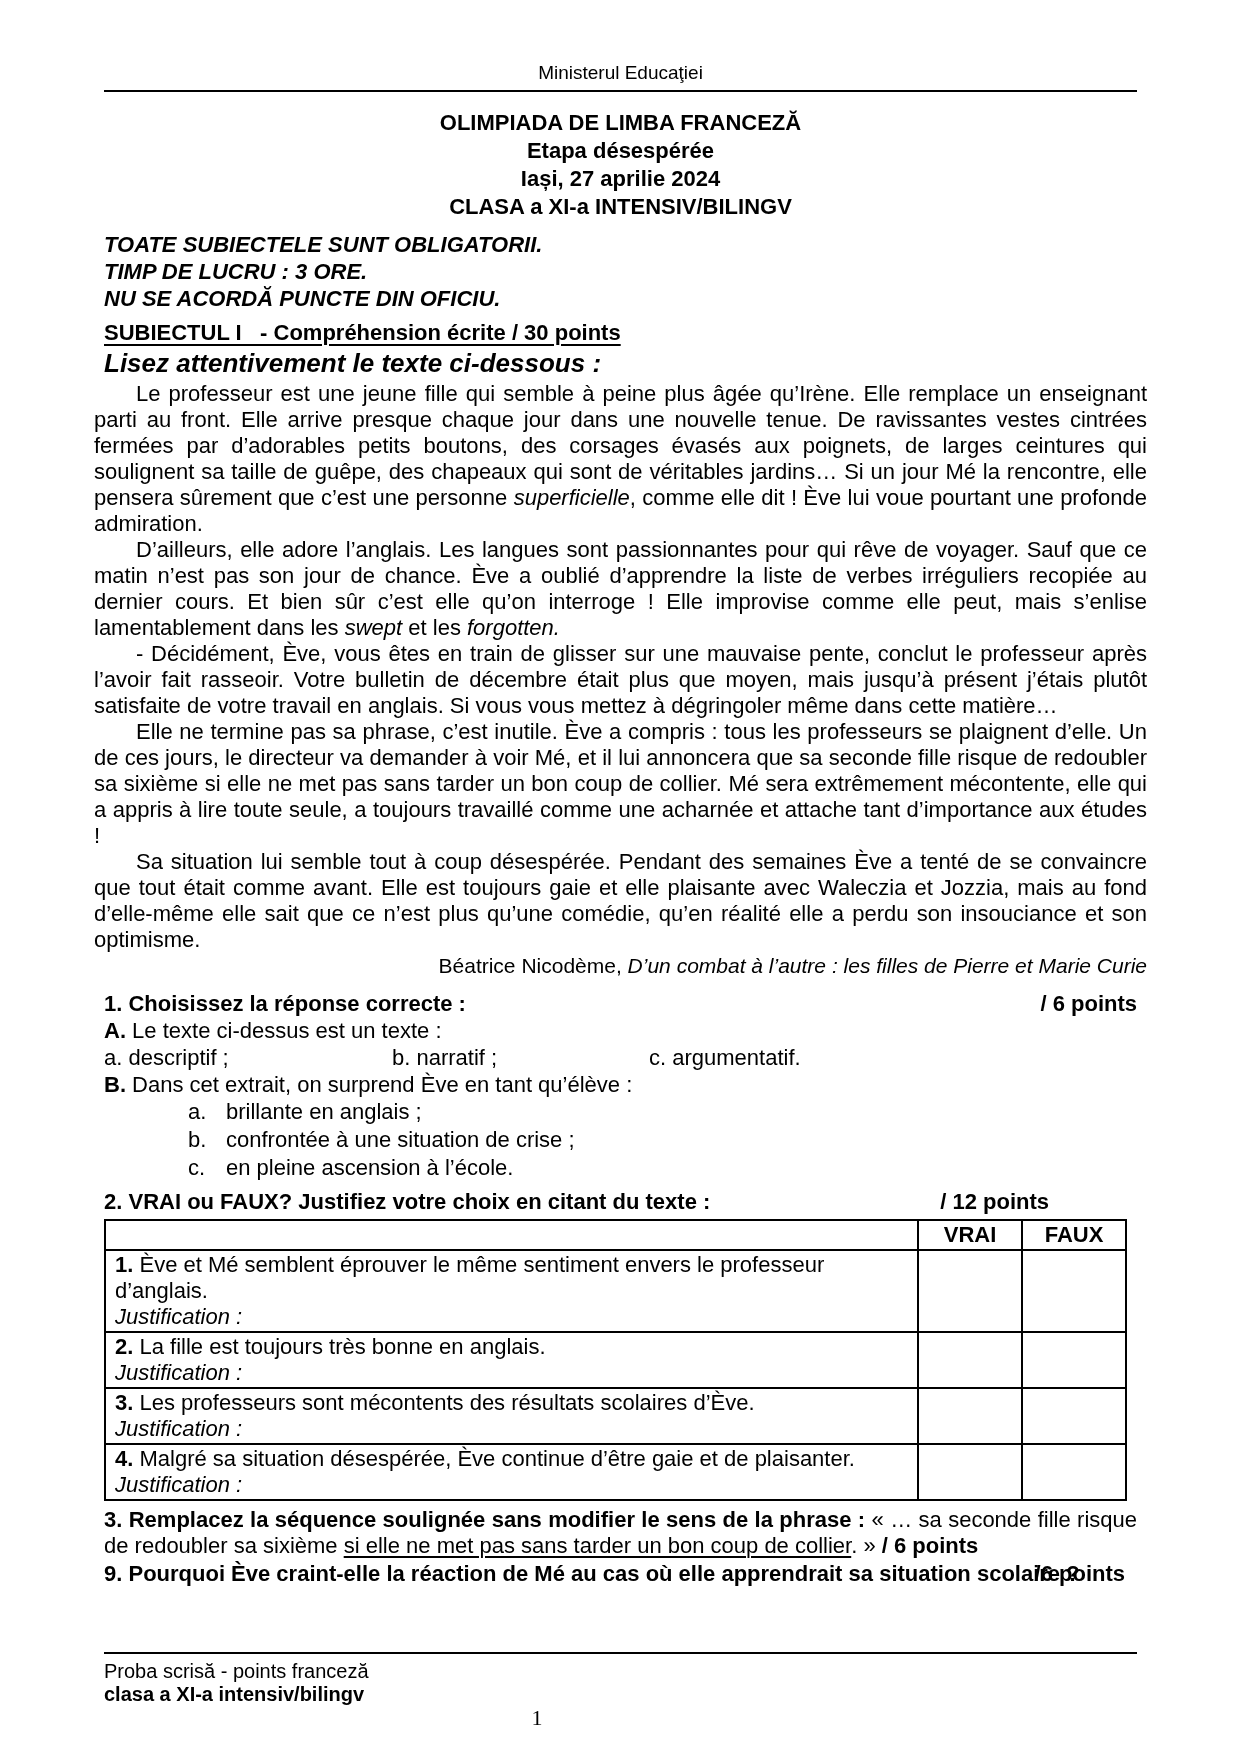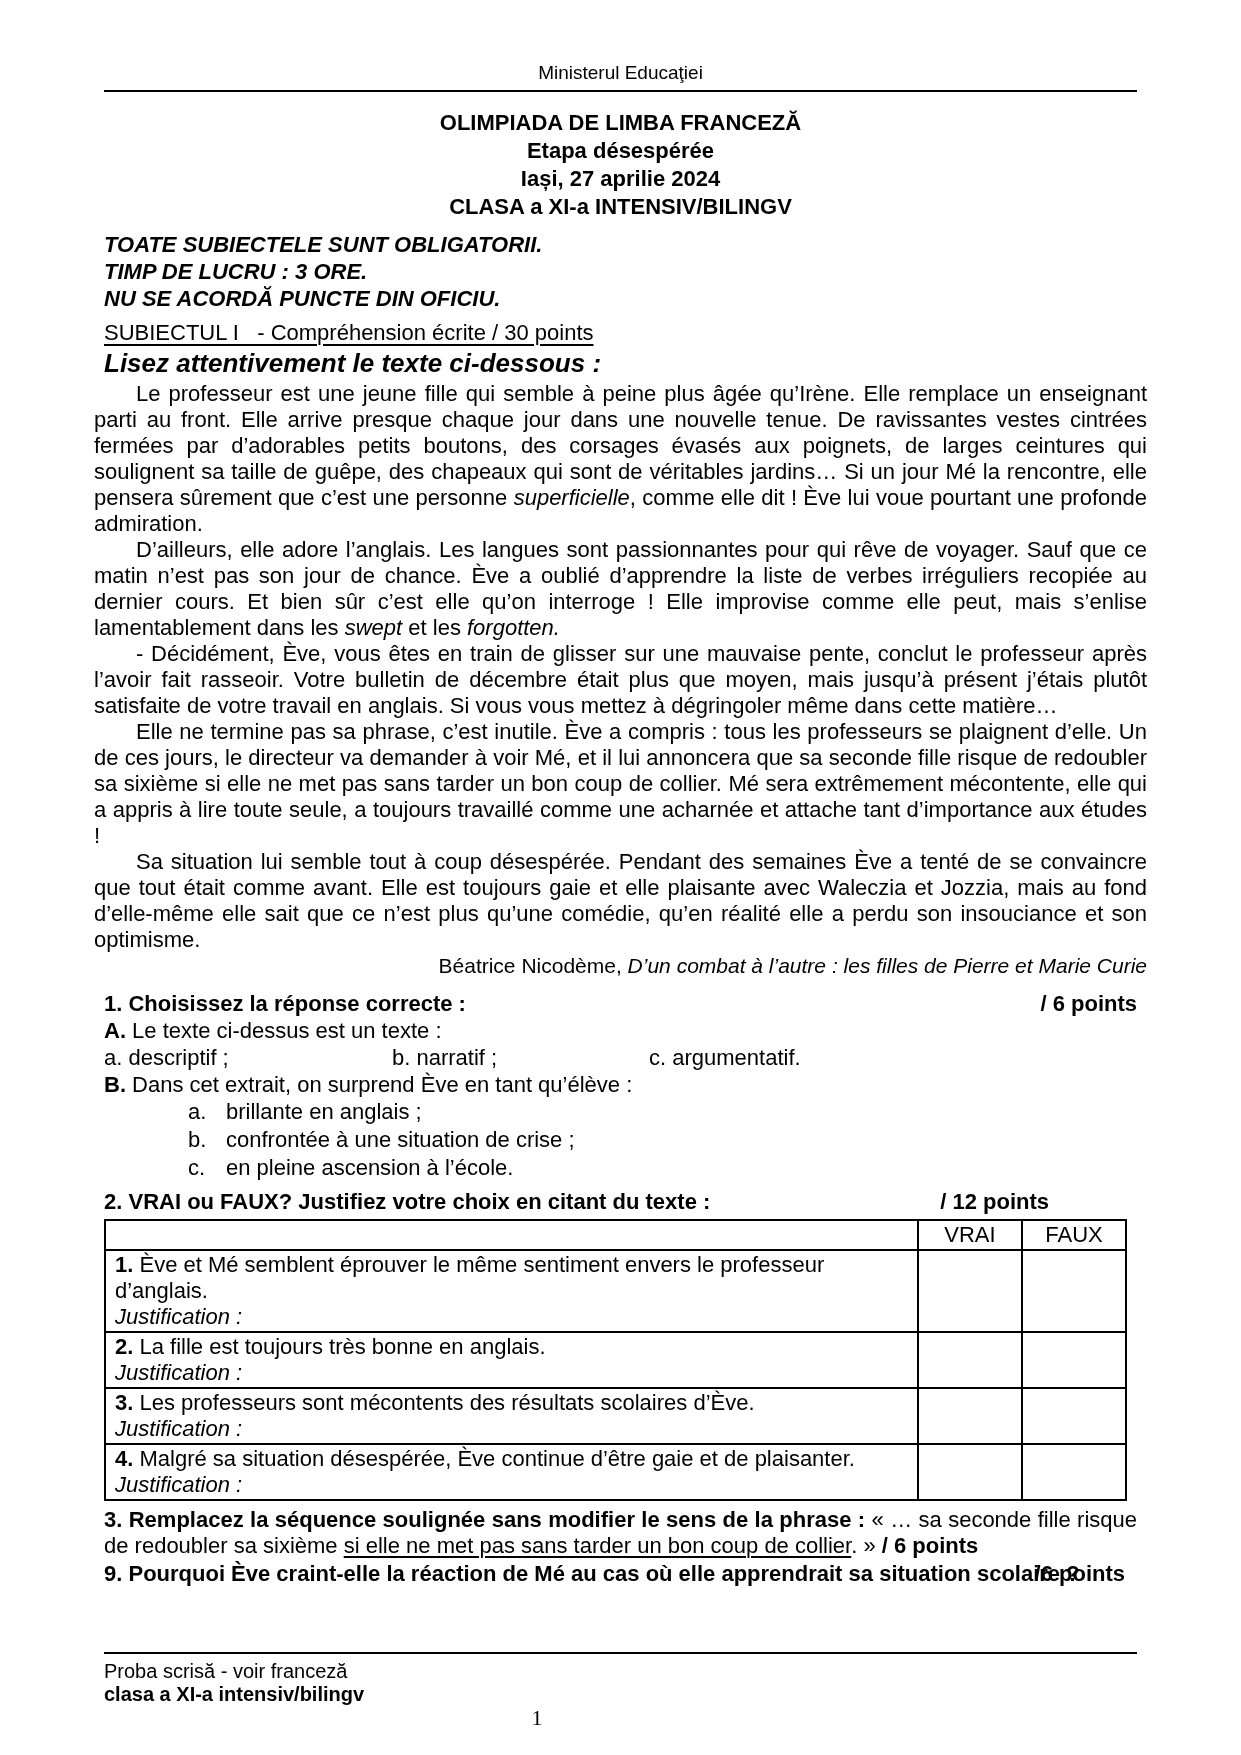--- a/index.html
+++ b/index.html
@@ -14,21 +14,21 @@
   .ministry { text-align:center; font-size:19px; line-height:22px; }
   .header-rule { border-top:2px solid #000; margin-top:6px; }
 
   .title-block { margin-top:17px; text-align:center; font-weight:bold; font-size:22px; }
   .title-block div { line-height:28px; }
 
   .instructions { margin-top:10px; font-weight:bold; font-style:italic; font-size:22px; }
   .instructions div { line-height:27px; }
 
   .subject-heading {
-    margin-top:7px; font-weight:normal; font-size:22px; line-height:28px;
+    margin-top:7px; font-weight:bold; font-size:22px; line-height:28px;
     text-decoration:underline; text-decoration-thickness:2px; text-underline-offset:4px;
   }
   .read-instruction { font-weight:bold; font-style:italic; font-size:26px; line-height:28px; margin-top:2px; }
 
   .reading-text { margin:4px -10px 0 -10px; font-size:22px; line-height:26px; text-align:justify; }
   .reading-text p { text-indent:42px; }
   .attribution { margin-right:-10px; margin-top:0; text-align:right; font-size:21px; line-height:26px; }
 
   .q-heading { display:flex; justify-content:space-between; font-weight:bold; font-size:22px; line-height:27px; }
   .q1-heading { margin-top:11px; }
@@ -39,21 +39,21 @@
   .q1-options span { display:inline-block; }
   .q1-options .opt-0 { width:288px; }
   .q1-options .opt-1 { width:257px; }
   .sub-option { font-size:22px; line-height:28px; padding-left:84px; }
   .sub-option .marker { display:inline-block; width:38px; }
 
   table.tf-table { border-collapse:collapse; width:1021px; margin-top:4px; table-layout:fixed; }
   .tf-table td { border:2px solid #000; font-size:22px; line-height:26px; vertical-align:top; padding:1px 9px; }
   .tf-table .col-stmt { width:813px; }
   .tf-table .col-tf { width:104px; }
-  .tf-table tr.head td { font-weight:normal; text-align:center; height:29px; padding:1px 10px; }
+  .tf-table tr.head td { font-weight:bold; text-align:center; height:29px; padding:1px 10px; }
   .tf-table tr.r-tall td { height:78px; }
   .tf-table tr.r-short td { height:53px; }
   .justification { font-style:italic; }
 
   .q3 { margin:6px 0 0 0; font-size:22px; line-height:26px; text-align:justify; }
   .q4 { position:relative; margin-top:2px; font-size:22px; line-height:26px; font-weight:bold; text-align:justify; }
   .q4 .pts { position:absolute; right:12px; bottom:0; }
 
   .footer {
     position:absolute; left:104px; width:1033px; top:1652px;
@@ -169,16 +169,16 @@
   <p class="q3"><span style="font-weight: bold;">3. Remplacez la séquence soulignée sans modifier le sens de la phrase : </span><span>« … sa seconde fille risque de redoubler sa sixième </span><u class="seg">si elle ne met pas sans tarder un bon coup de collier</u><span>. » </span><span style="font-weight: bold;">/ 6 points</span></p>
 
   <div class="q4">
     <span>9. Pourquoi Ève craint-elle la réaction de Mé au cas où elle apprendrait sa situation scolaire ?</span>
     <span class="pts">/6 points</span>
   </div>
 
 </div>
 
 <div class="footer">
-  <div>Proba scrisă - voir franceză</div>
+  <div>Proba scrisă - points franceză</div>
   <div class="line2">clasa a XI-a intensiv/bilingv</div>
 </div>
 <div class="page-number">1</div>
 
 </body></html>

